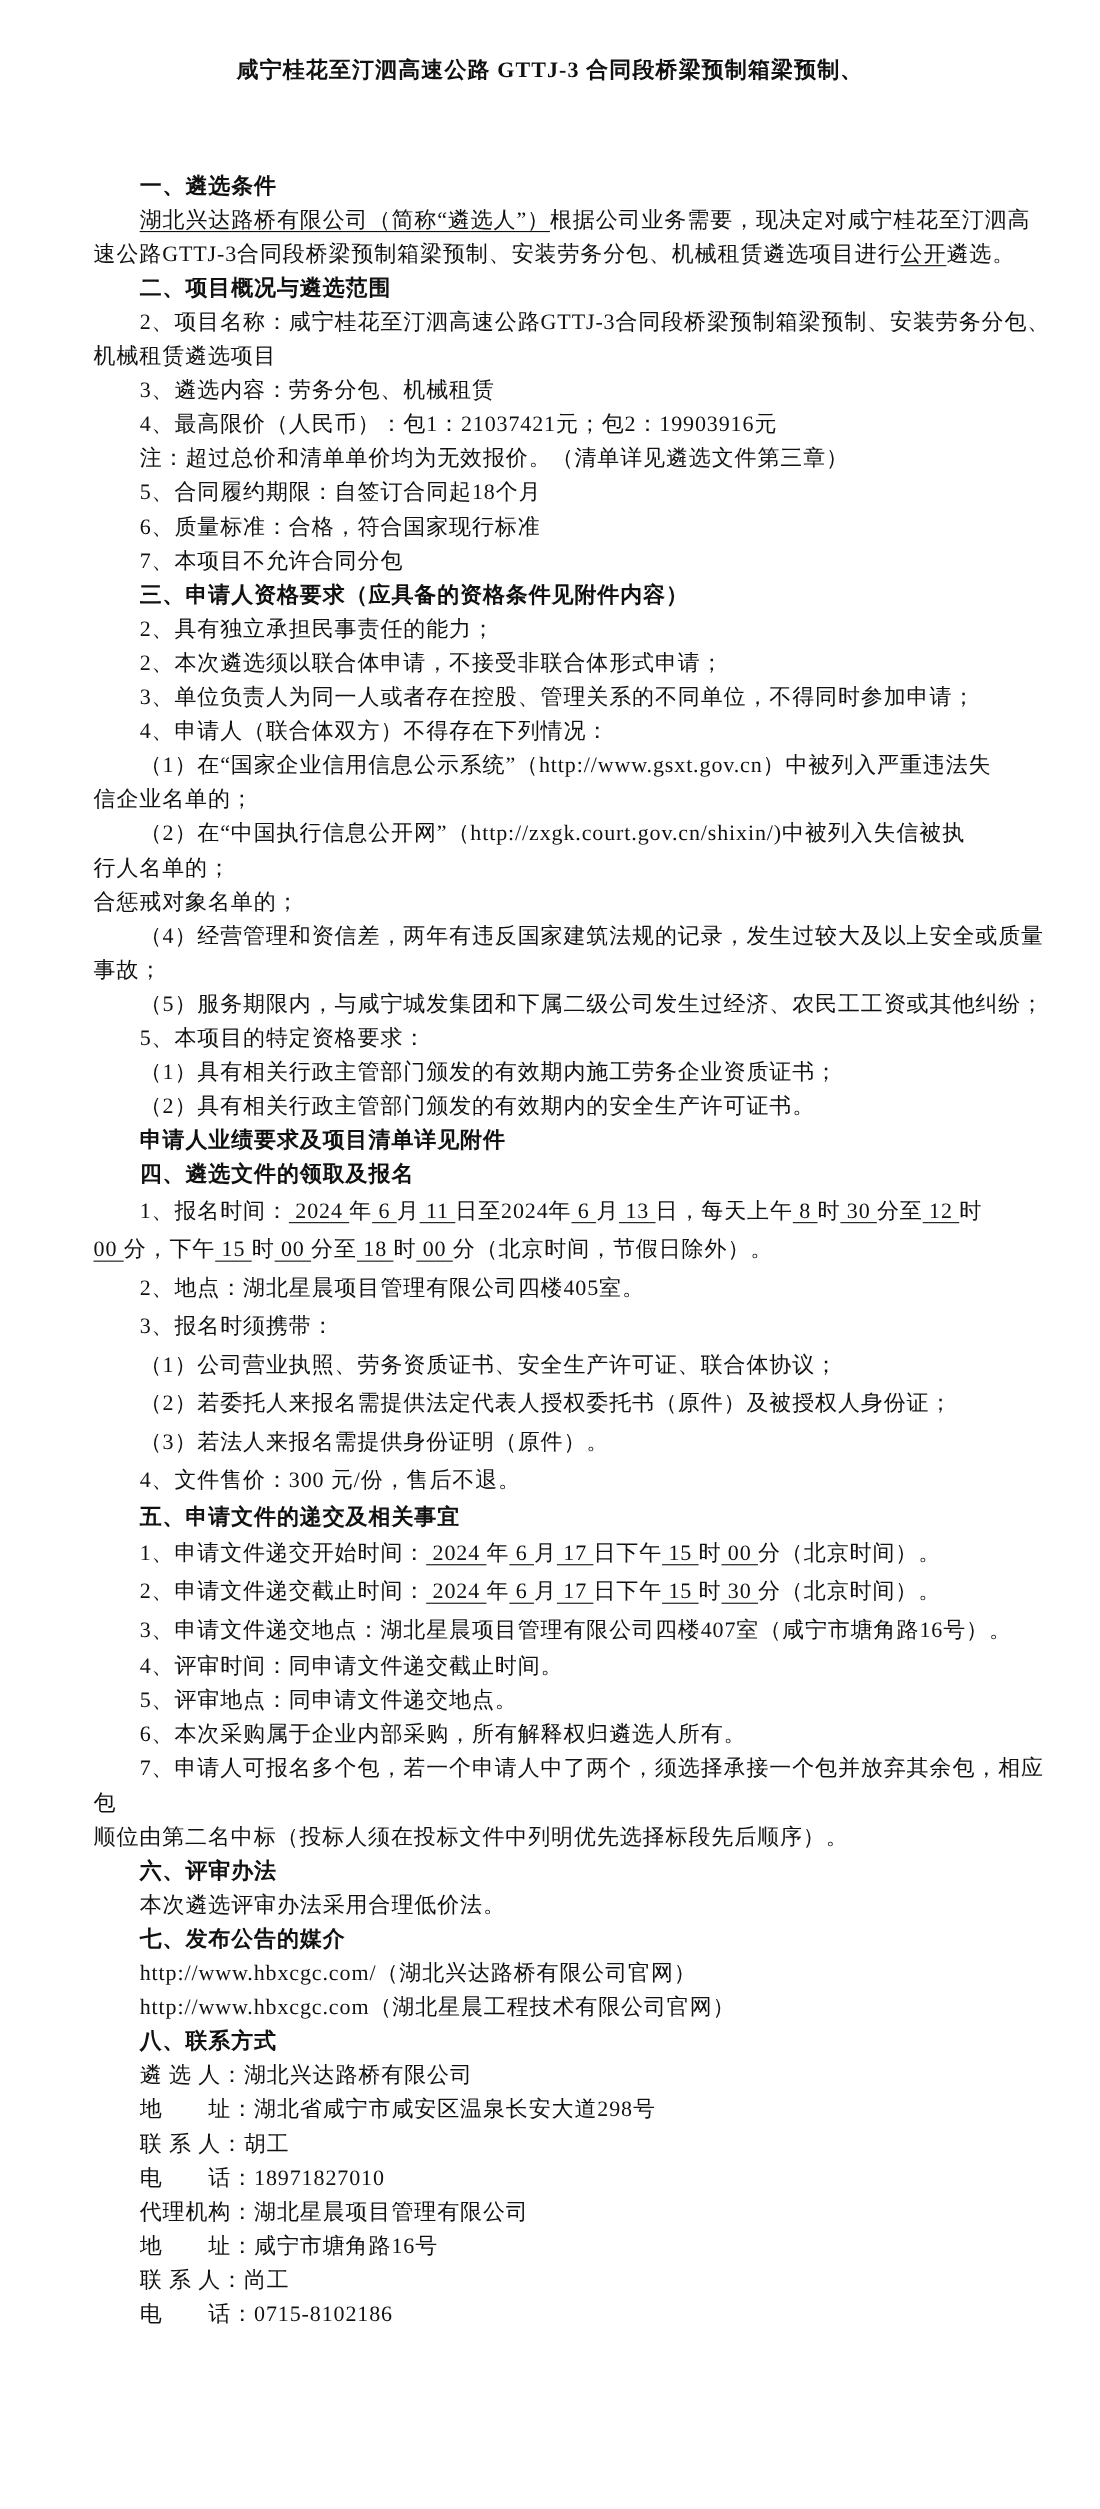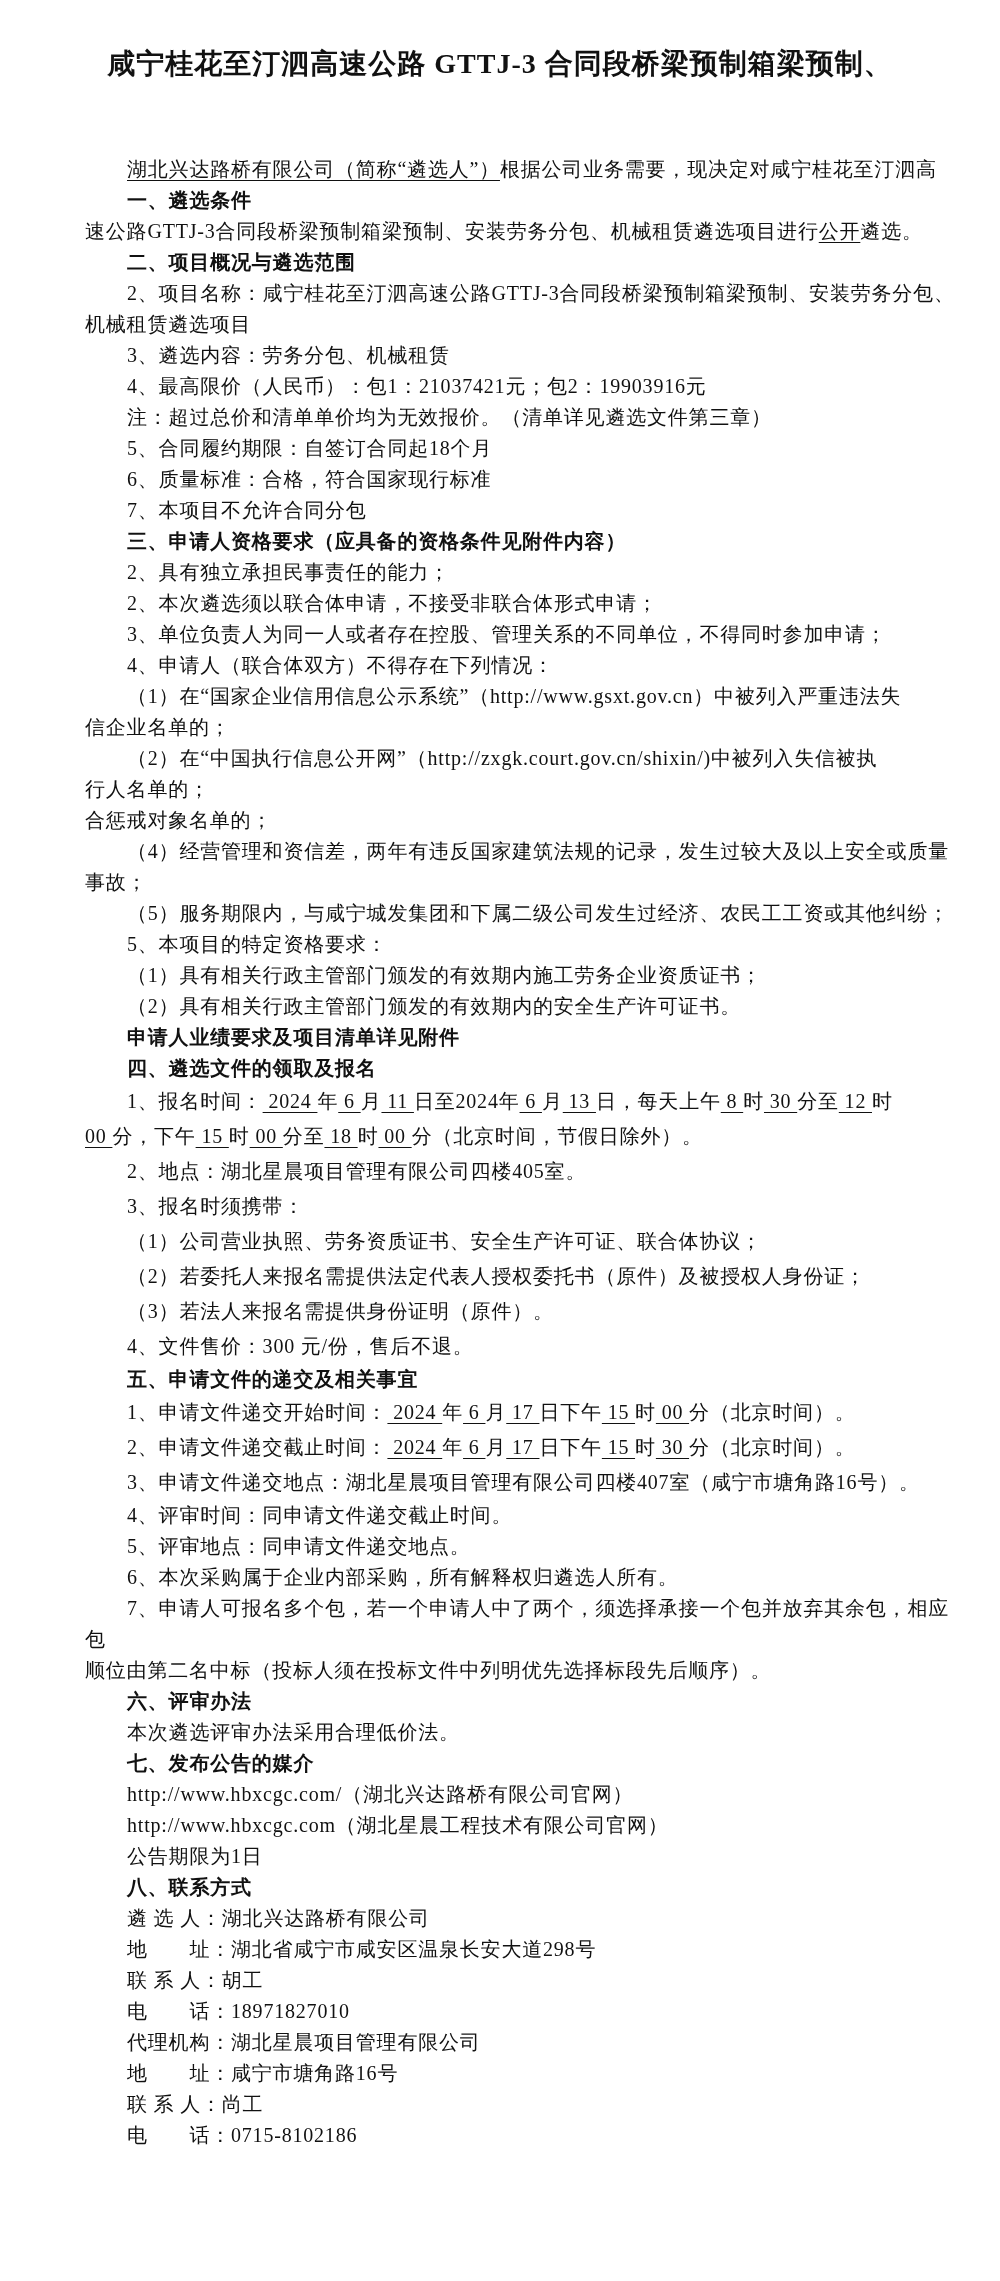--- a/index.html
+++ b/index.html
@@ -13,21 +13,21 @@
     min-height: 2281px;
     background: #ffffff;
     color: #111111;
     font-family: "Liberation Serif", "DejaVu Serif", serif;
     overflow: hidden;
   }
   .title {
     margin: 0 55px;
     padding-top: 38px;
     text-align: center;
-    font-size: 28px;
+    font-size: 20px;
     font-weight: bold;
     line-height: 52px;
     letter-spacing: 1px;
   }
   .title-line { display: block; }
   .doc-body {
     margin: 64px 35px 0 85px;
     width: 880px;
     font-size: 20px;
     line-height: 31px;
@@ -47,22 +47,22 @@
   }
 </style>
 </head>
 <body>
 
 <div class="page">
   <h1 class="title">
     <span class="title-line">咸宁桂花至汀泗高速公路 GTTJ-3 合同段桥梁预制箱梁预制、</span>
   </h1>
   <div class="doc-body">
+      <div class="line bold indent"><span>一、遴选条件</span></div>
       <div class="line indent"><span class="u">湖北兴达路桥有限公司（简称“遴选人”）</span><span>根据公司业务需要，现决定对咸宁桂花至汀泗高</span></div>
-      <div class="line bold indent"><span>一、遴选条件</span></div>
       <div class="line"><span>速公路GTTJ-3合同段桥梁预制箱梁预制、安装劳务分包、机械租赁遴选项目进行</span><span class="u">公开</span><span>遴选。</span></div>
       <div class="line bold indent"><span>二、项目概况与遴选范围</span></div>
       <div class="line indent"><span>2、项目名称：咸宁桂花至汀泗高速公路GTTJ-3合同段桥梁预制箱梁预制、安装劳务分包、</span></div>
       <div class="line"><span>机械租赁遴选项目</span></div>
       <div class="line indent"><span>3、遴选内容：劳务分包、机械租赁</span></div>
       <div class="line indent"><span>4、最高限价（人民币）：包1：21037421元；包2：19903916元</span></div>
       <div class="line indent"><span>注：超过总价和清单单价均为无效报价。（清单详见遴选文件第三章）</span></div>
       <div class="line indent"><span>5、合同履约期限：自签订合同起18个月</span></div>
       <div class="line indent"><span>6、质量标准：合格，符合国家现行标准</span></div>
       <div class="line indent"><span>7、本项目不允许合同分包</span></div>
@@ -99,21 +99,20 @@
       <div class="line indent"><span>4、评审时间：同申请文件递交截止时间。</span></div>
       <div class="line indent"><span>5、评审地点：同申请文件递交地点。</span></div>
       <div class="line indent"><span>6、本次采购属于企业内部采购，所有解释权归遴选人所有。</span></div>
       <div class="line indent"><span>7、申请人可报名多个包，若一个申请人中了两个，须选择承接一个包并放弃其余包，相应包</span></div>
       <div class="line"><span>顺位由第二名中标（投标人须在投标文件中列明优先选择标段先后顺序）。</span></div>
       <div class="line bold indent"><span>六、评审办法</span></div>
       <div class="line indent"><span>本次遴选评审办法采用合理低价法。</span></div>
       <div class="line bold indent"><span>七、发布公告的媒介</span></div>
       <div class="line indent"><span>http://www.hbxcgc.com/（湖北兴达路桥有限公司官网）</span></div>
       <div class="line indent"><span>http://www.hbxcgc.com（湖北星晨工程技术有限公司官网）</span></div>
-      <div class="line indent"><span>公告期限为1日</span></div>
       <div class="line bold indent"><span>八、联系方式</span></div>
       <div class="line indent"><span>遴 选 人：湖北兴达路桥有限公司</span></div>
       <div class="line indent"><span>地　　址：湖北省咸宁市咸安区温泉长安大道298号</span></div>
       <div class="line indent"><span>联 系 人：胡工</span></div>
       <div class="line indent"><span>电　　话：18971827010</span></div>
       <div class="line indent"><span>代理机构：湖北星晨项目管理有限公司</span></div>
       <div class="line indent"><span>地　　址：咸宁市塘角路16号</span></div>
       <div class="line indent"><span>联 系 人：尚工</span></div>
       <div class="line indent"><span>电　　话：0715-8102186</span></div>
     </div>

